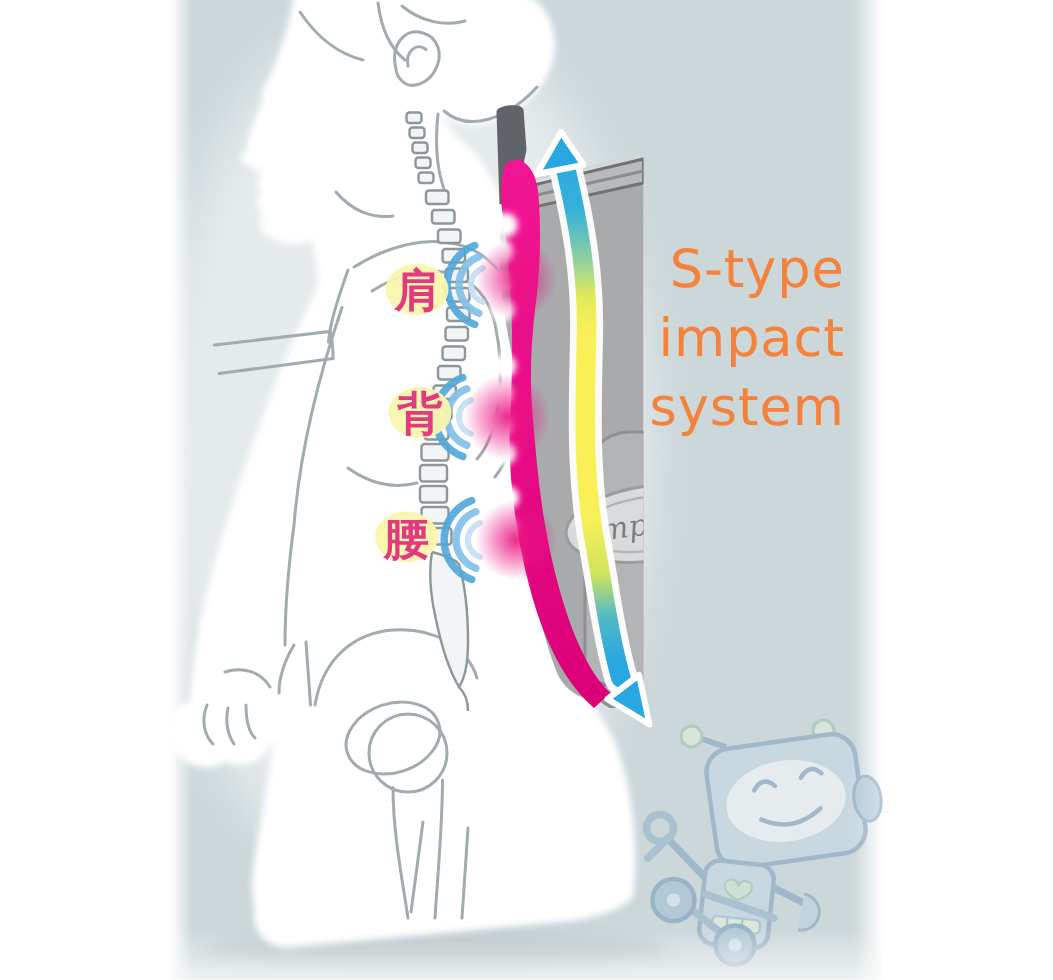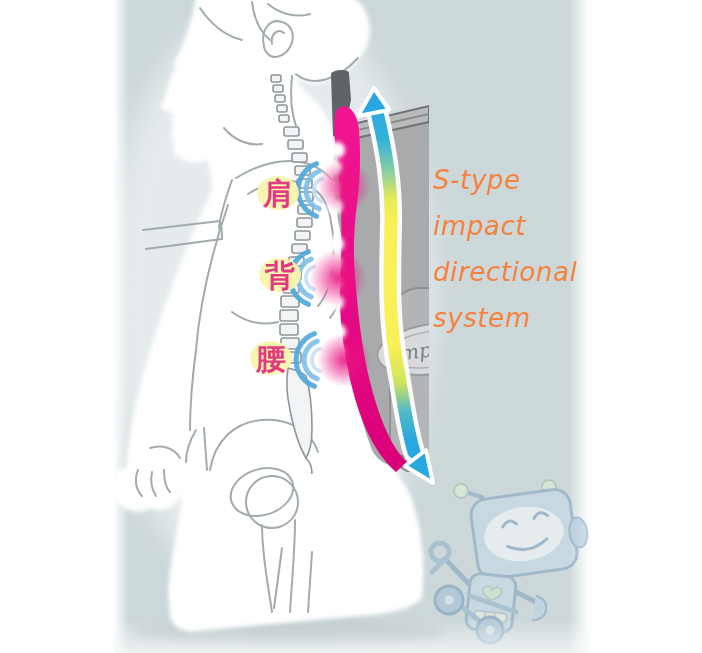--- a/index.html
+++ b/index.html
@@ -3,22 +3,22 @@
 <meta charset="utf-8">
 <style>
   html,body{margin:0;padding:0;background:#ffffff;}
   .canvas{position:relative;width:702px;height:653px;background:#ffffff;overflow:hidden;font-family:"DejaVu Sans",sans-serif;}
   .panel{position:absolute;left:114px;top:-8px;width:474px;height:670px;
          background:linear-gradient(90deg, rgba(204,215,218,0) 0%, #ccd7da 3%, #ccd7da 96%, rgba(204,215,218,0) 100%);
          filter:blur(1.5px);}
   .panel-fade{position:absolute;left:114px;bottom:0;width:474px;height:34px;
          background:linear-gradient(rgba(246,249,250,0), rgba(248,250,250,0.75));}
   .art{position:absolute;left:0;top:0;width:702px;height:653px;}
-  .headline{position:absolute;left:433px;top:157px;color:#f6813b;font-style:italic;
-            font-size:26px;line-height:46px;letter-spacing:0.6px;}
+  .headline{position:absolute;left:433px;top:157px;color:#f6813b;
+            font-size:35px;line-height:46px;letter-spacing:0.6px;text-align:right;}
   .hl-line{white-space:nowrap;}
 </style>
 </head>
 <body>
 
 <div class="canvas">
   <div class="panel"></div>
 
   <svg class="art" viewBox="0 0 702 653">
     <defs>
@@ -228,18 +228,17 @@
       <circle cx="449" cy="600" r="14" fill="#9dbdd6" stroke="#7298b8" stroke-width="3"></circle>
       <circle cx="449" cy="600" r="4.5" fill="#dceaf4"></circle>
       <circle cx="490" cy="630" r="13" fill="#9dbdd6" stroke="#7298b8" stroke-width="3"></circle>
       <circle cx="490" cy="630" r="4.5" fill="#dceaf4"></circle>
     </g>
   </svg>
 
   <div class="headline">
     <div class="hl-line">S-type</div>
     <div class="hl-line">impact</div>
-    <div class="hl-line">directional</div>
     <div class="hl-line">system</div>
   </div>
 
   <div class="panel-fade"></div>
 </div>
 
 </body></html>

